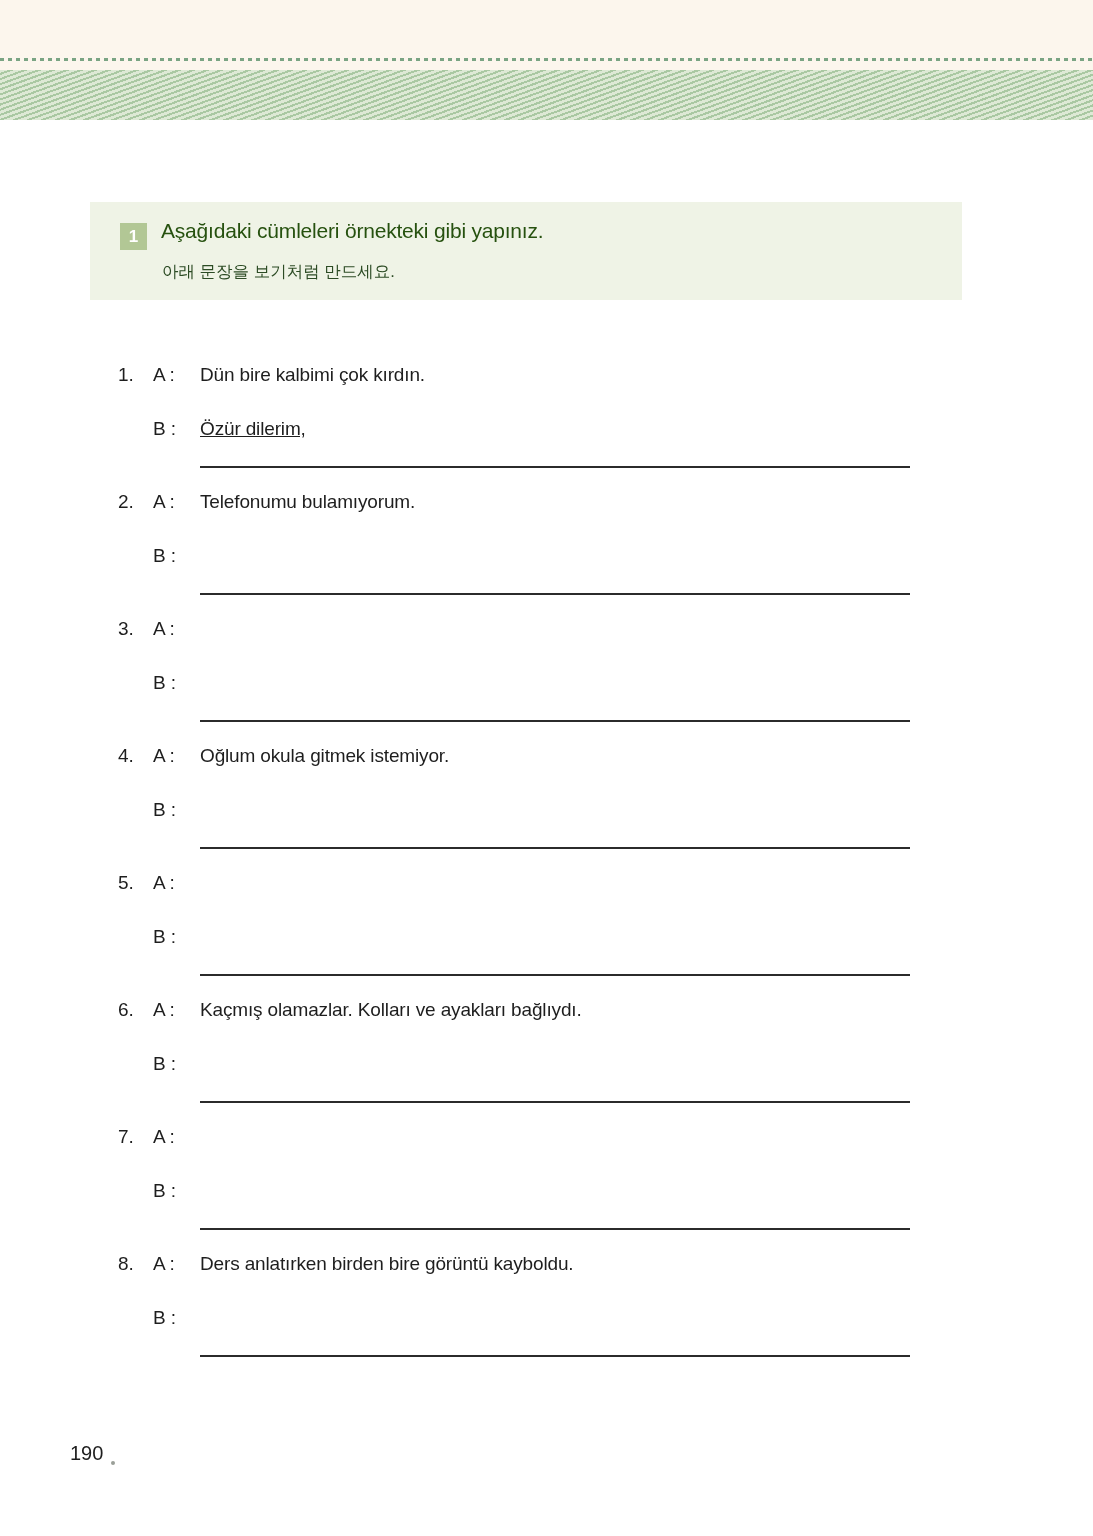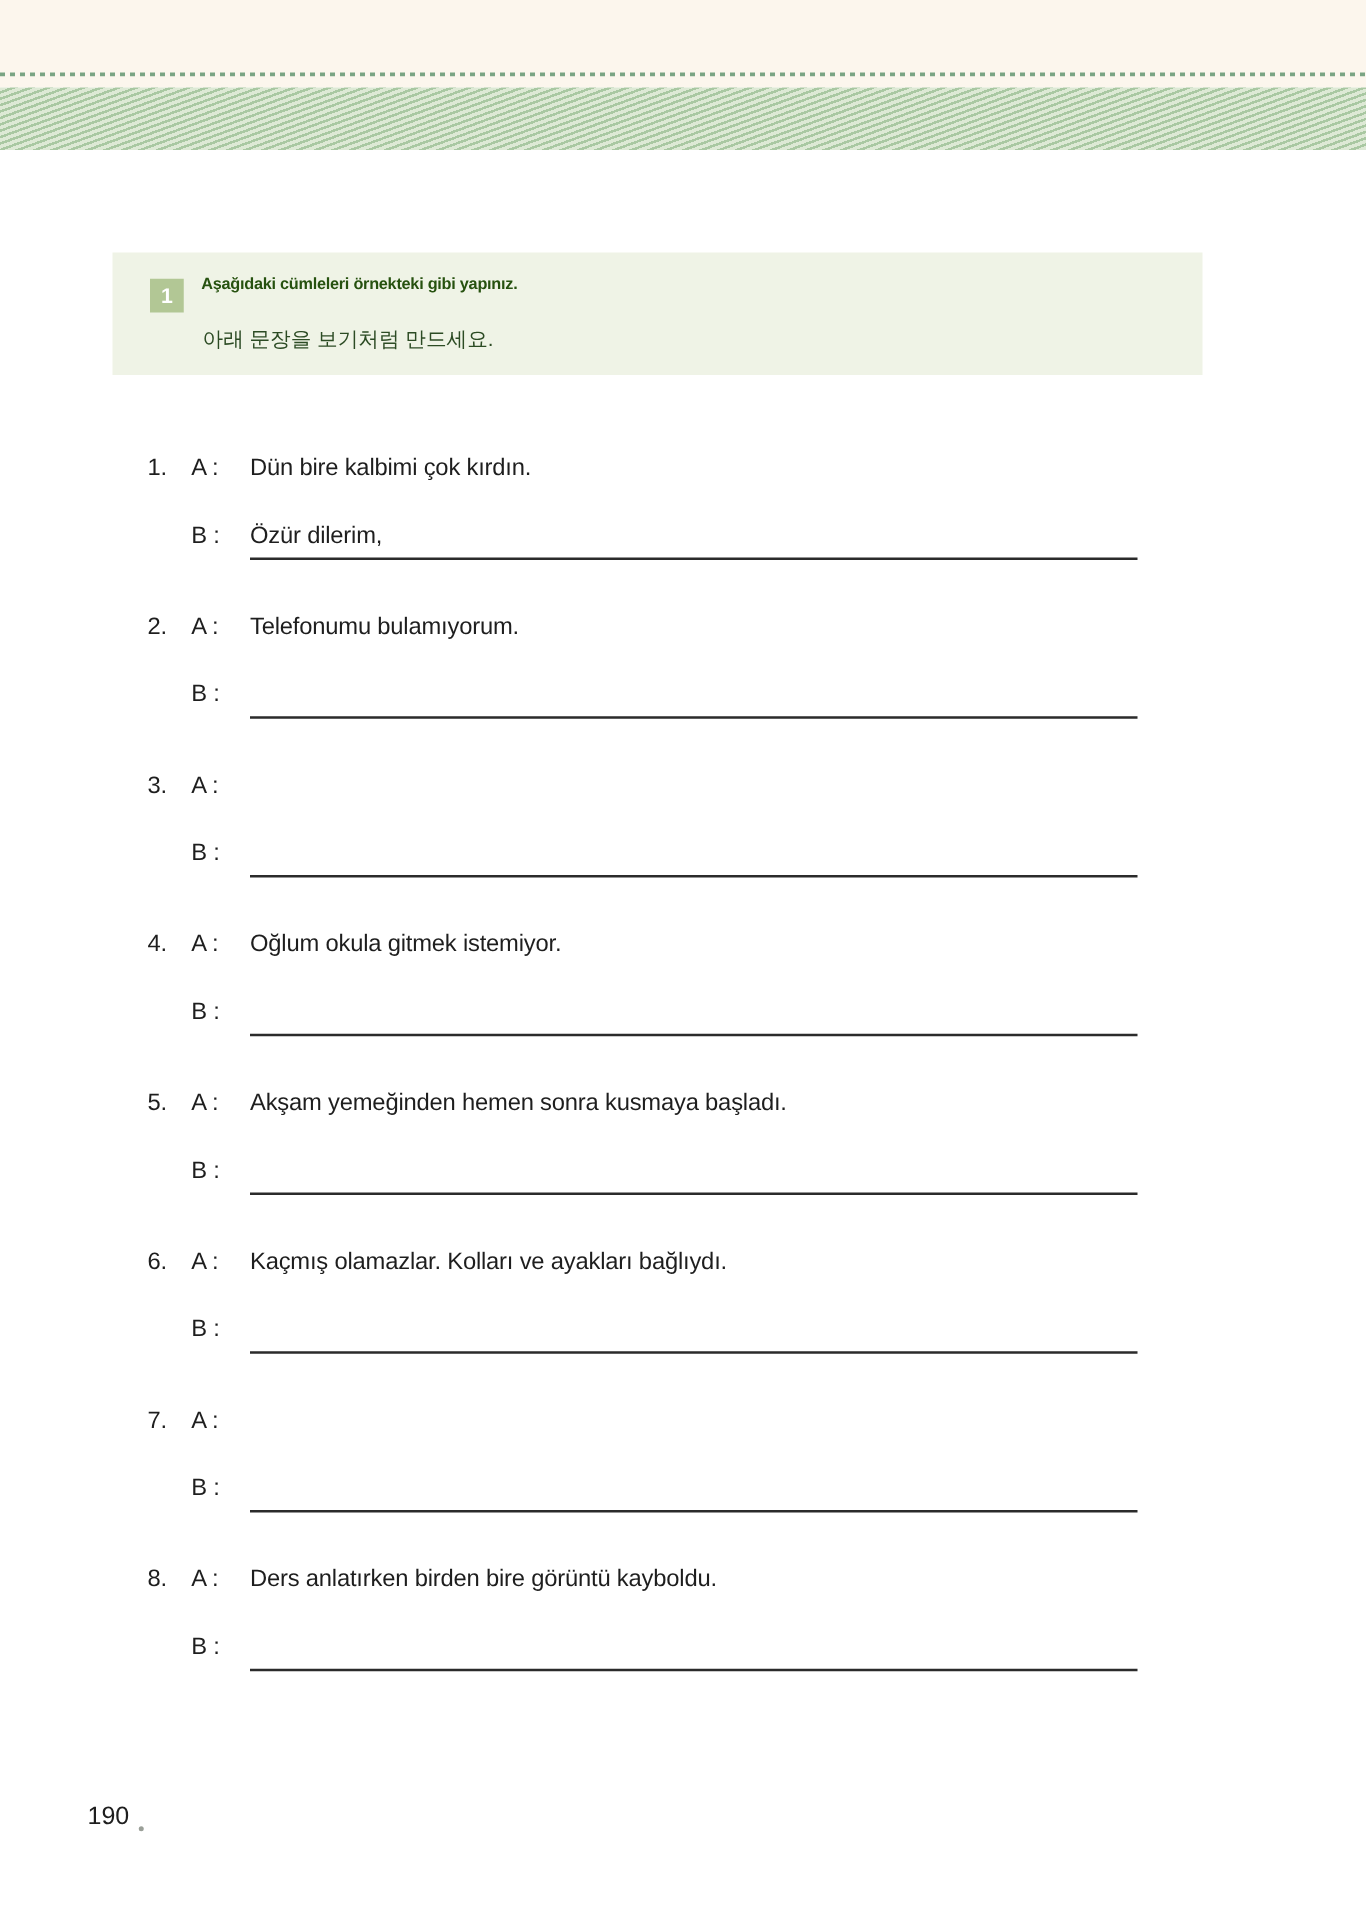--- a/index.html
+++ b/index.html
@@ -43,21 +43,21 @@
   .badge {
     position: absolute; left: 30px; top: 21px;
     width: 27px; height: 27px;
     background: var(--badge-bg, #b2c795);
     color: #ffffff;
     font-size: 17px; font-weight: bold;
     display: flex; align-items: center; justify-content: center;
   }
   .instruction-title {
     position: absolute; left: 71px; top: 17px;
-    font-size: 13px; font-weight: bold;
+    font-size: 21px; font-weight: normal;
     letter-spacing: -0.2px;
     color: var(--title-green, #26510f);
     white-space: nowrap;
   }
   .instruction-subtitle {
     position: absolute; left: 72px; top: 59px;
     font-size: 16.5px;
     color: var(--subtitle-green, #2c4b24);
     white-space: nowrap;
   }
@@ -73,23 +73,24 @@
     font-size: 19px; line-height: 26px;
     letter-spacing: -0.15px;
   }
   .num { width: 35px; flex: none; }
   .ab  { width: 47px; flex: none; }
   .a-text { white-space: nowrap; }
   .row-b { margin-top: 28px; }
   .answer {
     width: 710px; flex: none;
     min-height: 26px;
-    padding-bottom: 4px;
+    padding-bottom: 24px;
     border-bottom: 2px solid var(--rule-dark, #2b2b2b);
     white-space: nowrap;
+    text-decoration: underline;
   }
 
   
   .page-footer {
     position: absolute; left: 70px; top: 1442px;
     font-size: 20px; color: var(--text, #1e1e1e);
     display: flex; align-items: flex-end;
   }
   .page-dot {
     width: 4px; height: 4px; border-radius: 50%;
@@ -161,21 +162,20 @@
       <span class="num"></span>
       <span class="ab">B :</span>
       <span class="answer"><span class="answer-text"></span></span>
     </div>
   </div>
 
   <div class="item">
     <div class="row row-a">
       <span class="num">5.</span>
       <span class="ab">A :</span>
-      <span class="a-text">Akşam yemeğinden hemen sonra kusmaya başladı.</span>
     </div>
     <div class="row row-b">
       <span class="num"></span>
       <span class="ab">B :</span>
       <span class="answer"><span class="answer-text"></span></span>
     </div>
   </div>
 
   <div class="item">
     <div class="row row-a">

